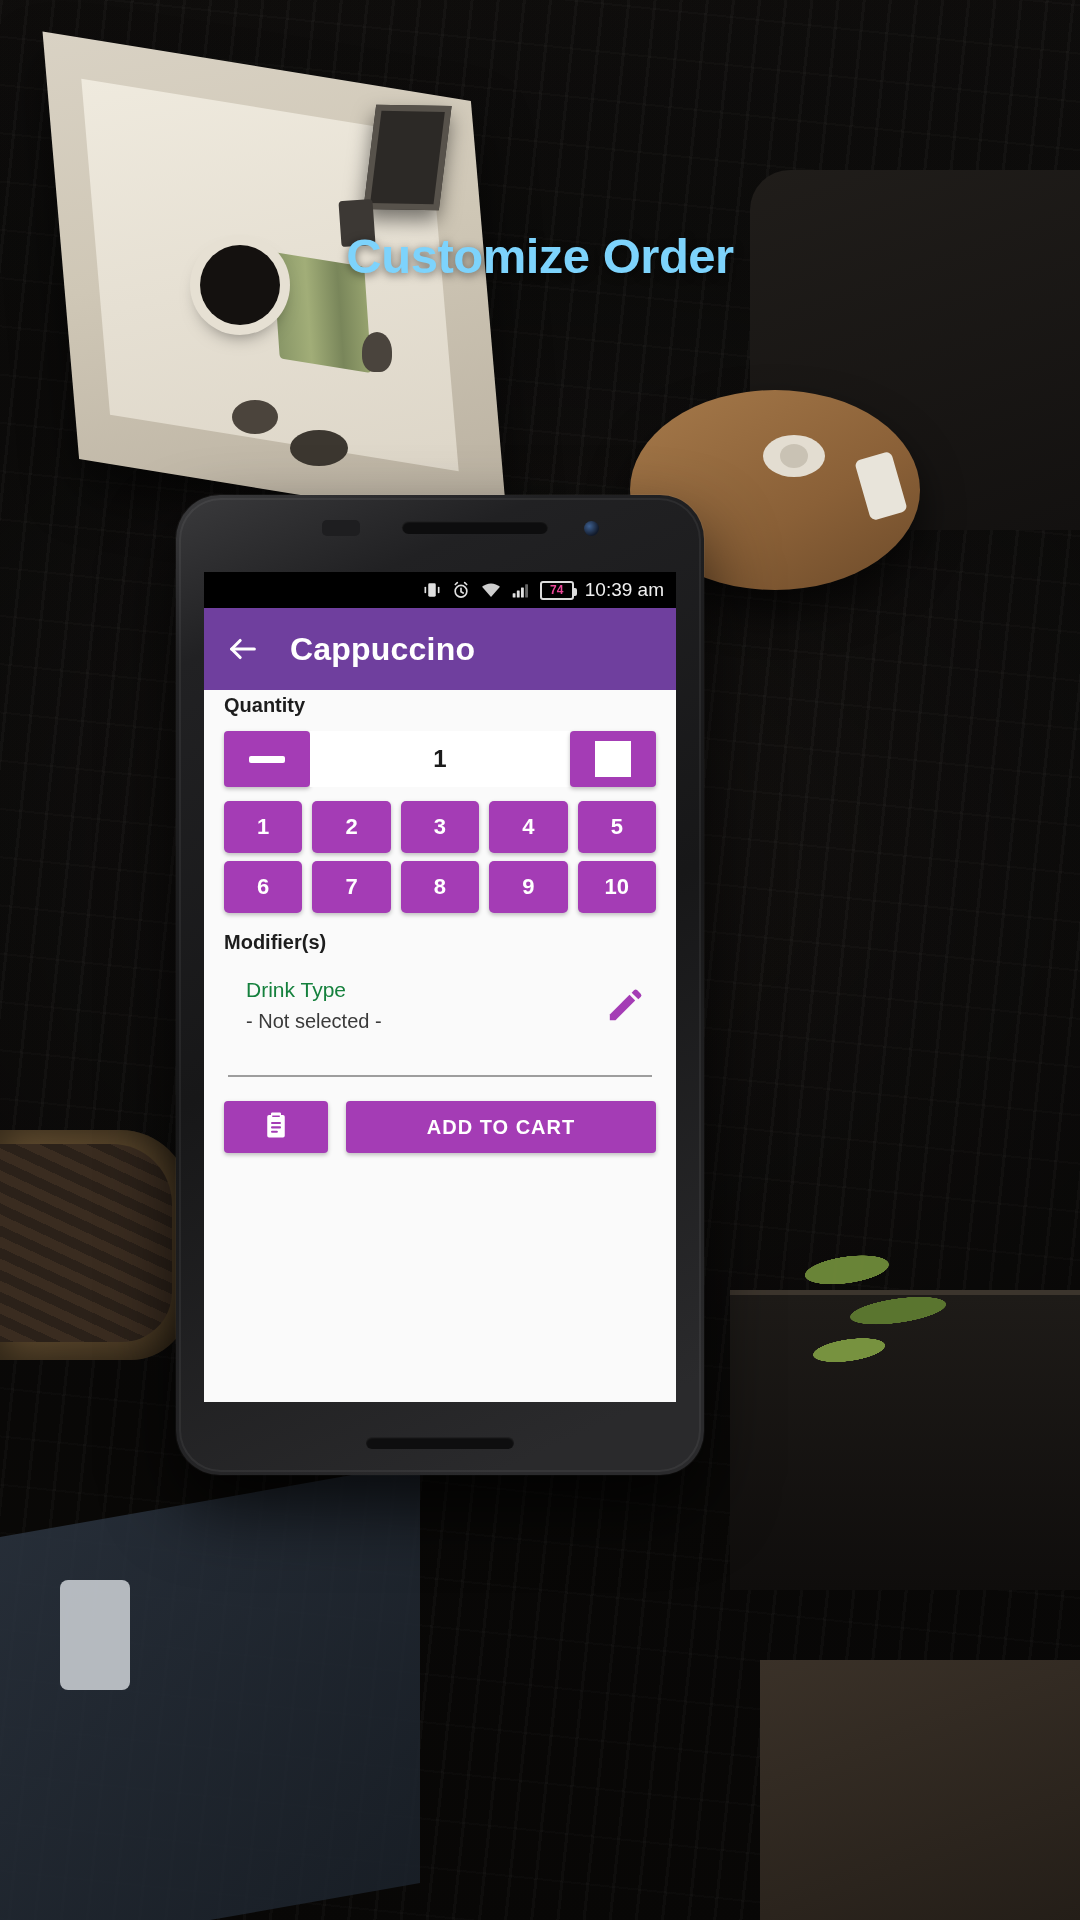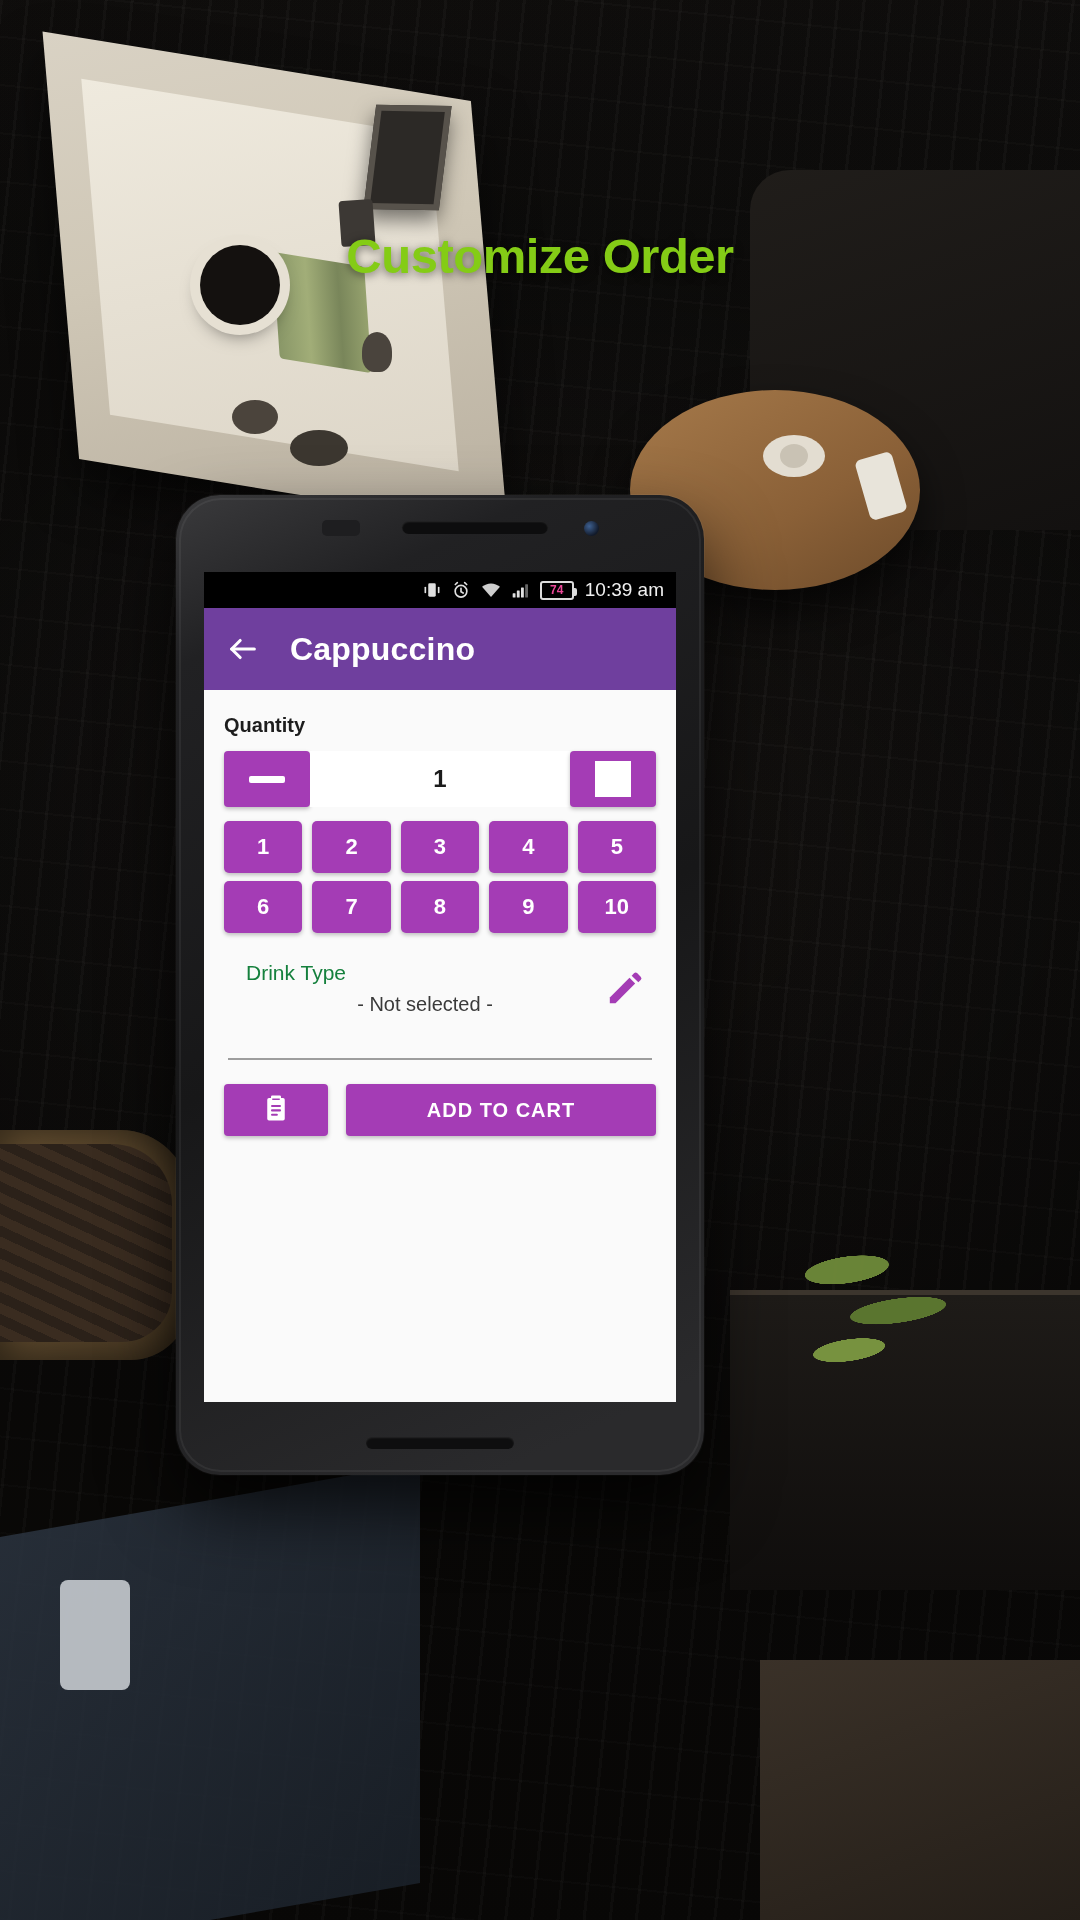--- a/index.html
+++ b/index.html
@@ -102,21 +102,21 @@
     background:linear-gradient(140deg,#2b3440,#1b222b);
     transform:skewY(-10deg); opacity:.85;
   }
   .lamp { left:60px; bottom:230px; width:70px; height:110px; background:#cfd4d8; border-radius:8px; opacity:.85;}
   .floor-r { right:0; bottom:0; width:320px; height:260px; background:linear-gradient(160deg,#3a3128,#241e18); }
 
   
   #headline {
     position:absolute; left:0; right:0; top:228px;
     text-align:center;
-    color:#84cc16;
+    color:#7dd3fc;
     font-size:49px;
     font-weight:bold;
     letter-spacing:-0.5px;
     text-shadow:0 2px 10px rgba(0,0,0,.55);
     z-index:6;
   }
 
   
   #phone {
     position:absolute;
@@ -177,21 +177,21 @@
   #appbar {
     height:82px; background:#6f3f9e;
     display:flex; align-items:center; gap:30px; padding-left:22px;
   }
   #appbar .back { width:34px; height:34px; flex:0 0 auto; cursor:pointer; }
   #appbar .title {
     color:#ffffff; font-size:32px; font-weight:bold; letter-spacing:.2px;
   }
 
   
-  #content { background:#fafafa; height:834px; padding:24px 20px 0 20px; position:relative; }
+  #content { background:#fafafa; height:834px; padding:4px 20px 0 20px; position:relative; }
   .sect-label { font-size:20px; font-weight:bold; color:#1d1d1d; margin-bottom:14px; }
 
   .stepper { display:flex; align-items:stretch; height:56px; margin-bottom:14px; }
   .step-btn {
     width:86px; background:#a43cb5; border-radius:4px;
     display:flex; align-items:center; justify-content:center; cursor:pointer;
     box-shadow:0 2px 4px rgba(0,0,0,.25);
   }
   .step-btn span { display:block; background:#fff; }
   .minus-bar { width:36px; height:7px; border-radius:2px; }
@@ -208,21 +208,21 @@
   .numbtn {
     height:52px; background:#a43cb5; border-radius:5px;
     display:flex; align-items:center; justify-content:center;
     color:#fff; font-size:22px; font-weight:bold; cursor:pointer;
     box-shadow:0 2px 4px rgba(0,0,0,.25);
   }
 
   .modrow { display:flex; align-items:center; padding:10px 0 6px 22px; }
   .modrow .mtext { flex:1; }
   .mod-name { font-size:21px; color:#15803d; margin-bottom:8px; }
-  .mod-val  { font-size:20px; color:#3a3a3a;text-align:center; }
+  .mod-val  { font-size:20px; color:#3a3a3a; }
   .pencil { width:40px; height:40px; margin-right:12px; cursor:pointer; }
 
   .remarks-label { font-size:20px; font-weight:bold; color:#1d1d1d; margin-top:14px; }
   .remarks-line { height:2px; background:#9d9d9d; margin:36px 4px 0 4px; }
 
   .actionrow { display:flex; gap:18px; margin-top:24px;align-items:center; }
   .note-btn {
     width:104px; height:52px; background:#a43cb5; border-radius:4px;
     display:flex; align-items:center; justify-content:center; cursor:pointer;
     box-shadow:0 2px 4px rgba(0,0,0,.25);
@@ -353,20 +353,21 @@
       </div>
 
       <div class="numgrid">
         <div class="numbtn">6</div>
         <div class="numbtn">7</div>
         <div class="numbtn">8</div>
         <div class="numbtn">9</div>
         <div class="numbtn">10</div>
       </div>
 
+      <div class="sect-label">Modifier(s)</div>
 
       <div class="modrow">
         <div class="mtext">
           <div class="mod-name">Drink Type</div>
           <div class="mod-val">- Not selected -</div>
         </div>
         <span class="pencil">
           <svg width="40" height="40" viewBox="0 0 24 24" fill="#a43cb5">
             <path d="M3.5 17.1 15.3 5.3l3.4 3.4L6.9 20.5H3.5v-3.4z"></path>
             <path d="M16.6 4 18 2.6a1.4 1.4 0 0 1 2 0l2 2a1.4 1.4 0 0 1 0 2L20.6 8z"></path>

